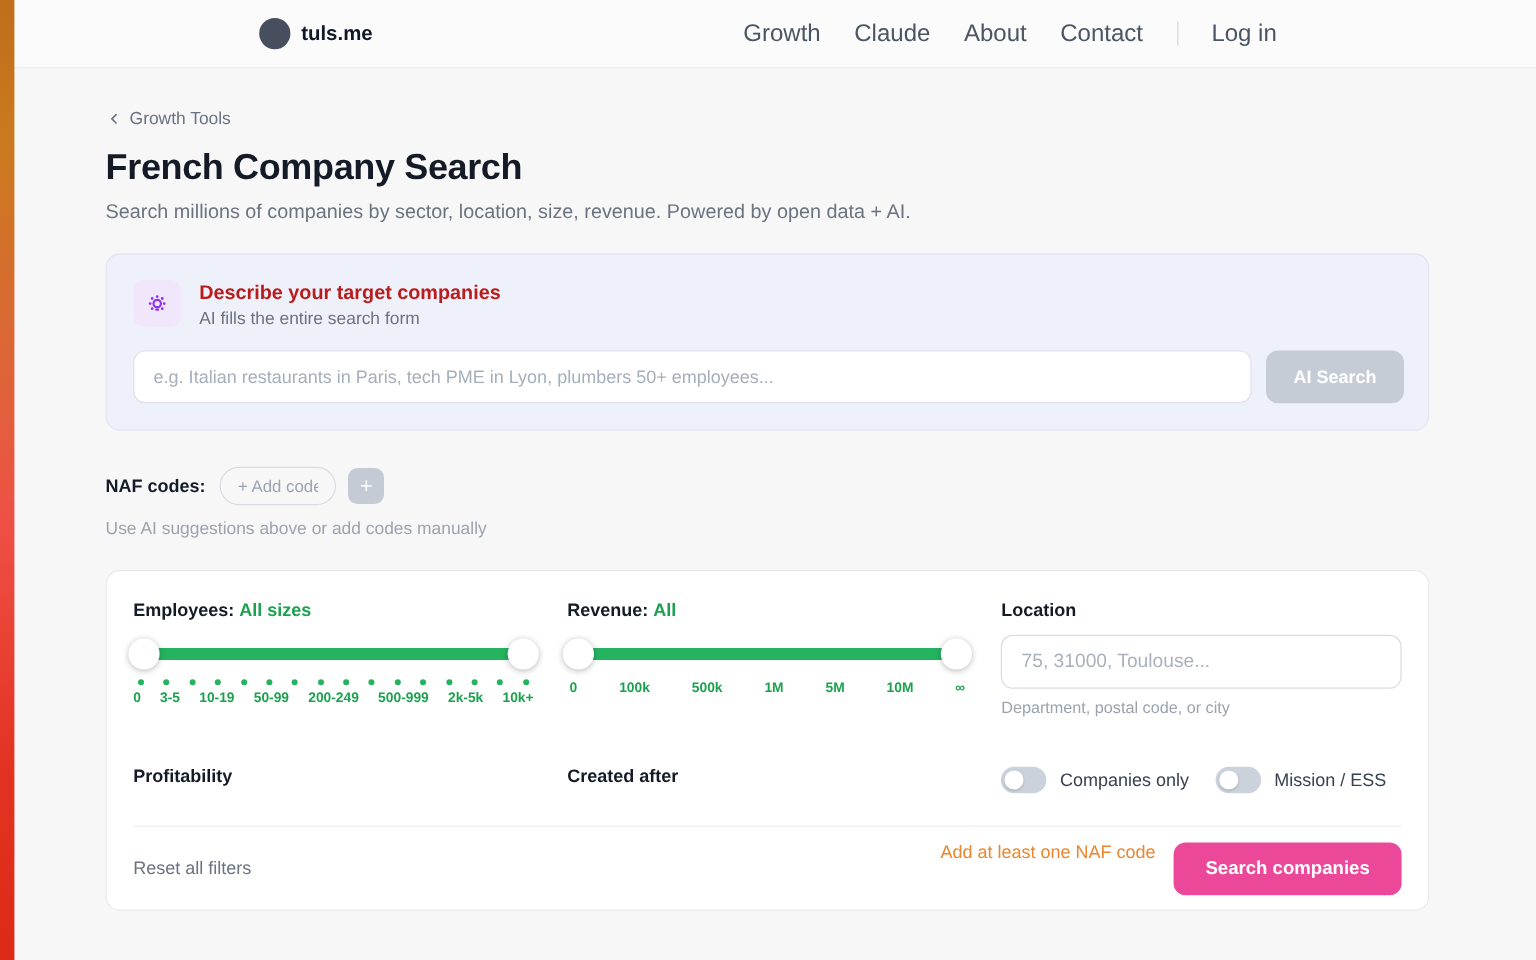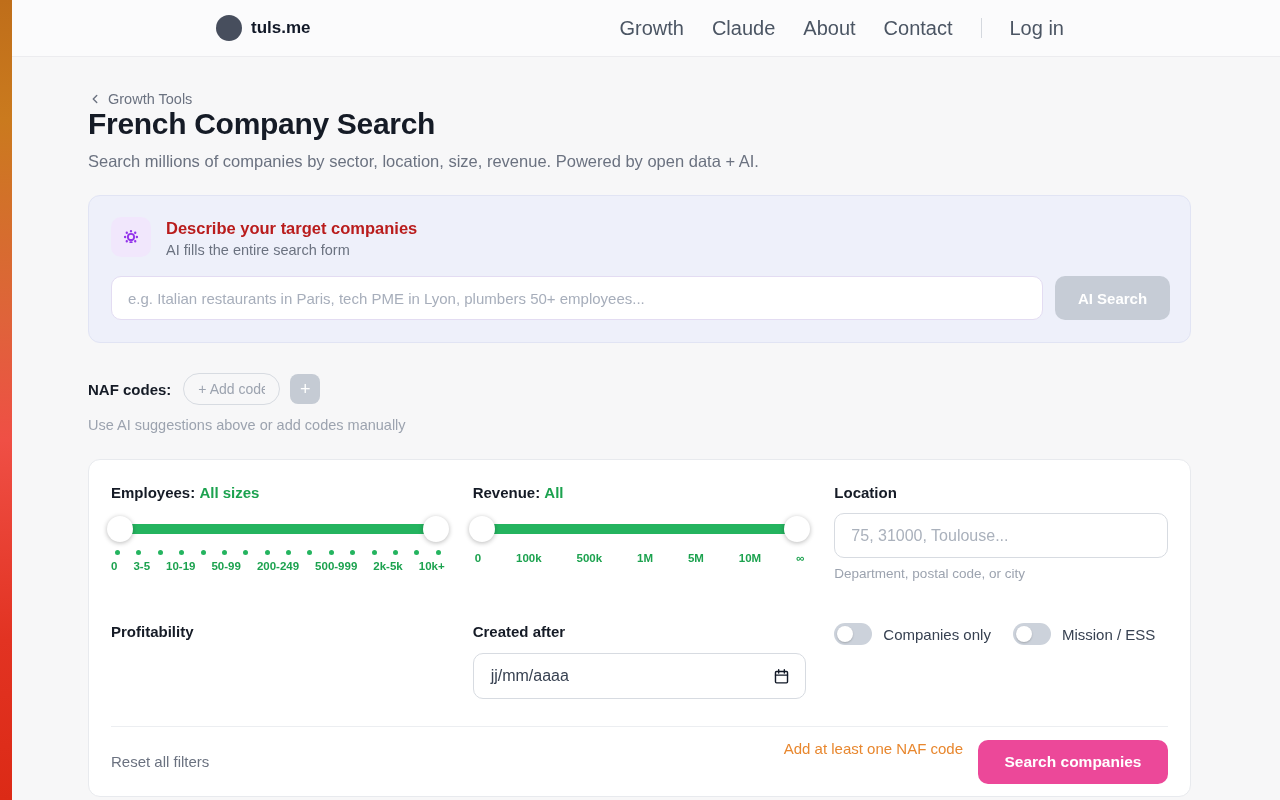--- a/index.html
+++ b/index.html
@@ -18,21 +18,21 @@
   .brand-name { font-size:17px; font-weight:700; color:#111827; }
   nav { display:flex; align-items:center; gap:28px; }
   .nav-link { font-size:20px; color:#4b5563; cursor:pointer; }
   .nav-divider { width:1px; height:20px; background:#d4d8de; }
 
   
   .container { width:1103px; margin-left:88px; }
 
   .breadcrumb { margin-top:34px; display:flex; align-items:center; gap:6px; color:#6b7280; font-size:14.5px; cursor:pointer; }
   .breadcrumb svg { display:block; }
-  h1 { font-size:30px; font-weight:700; color:#151b26; letter-spacing:-.3px; }
+  h1 { margin-top:16px; font-size:30px; font-weight:700; color:#151b26; letter-spacing:-.3px; }
   .subtitle { margin-top:11px; font-size:16.5px; color:#6b7280; }
 
   
   .ai-card { margin-top:24px; background:#eef0fa; border:1px solid #e1e4f4; border-radius:12px; padding:21px 20px 22px 22px; }
   .ai-head { display:flex; gap:15px; }
   .ai-icon-box { width:40px; height:40px; border-radius:10px; background:#f1e7fc; display:flex; align-items:center; justify-content:center; flex:none; }
   .ai-title { font-size:16.5px; font-weight:700; color:#b91c1c; padding-top:2px; }
   .ai-sub { font-size:14.5px; color:#6b7280; margin-top:4px; }
   .ai-row { margin-top:18px; display:flex; gap:12px; }
   .ai-input { flex:1; height:44px; background:#fff; border:1px solid #e3dcf2; border-radius:10px; padding:0 16px; font-size:15px; color:#111827; outline:none; font-family:"Liberation Sans",sans-serif; }
@@ -77,21 +77,21 @@
   .segmented { margin-top:13px; display:flex; width:100%; height:38px; border:1px solid #e2e5ea; border-radius:10px; background:#fff; overflow:hidden; }
   .segment { flex:1; display:flex; align-items:center; justify-content:center; font-size:15px; color:#374151; cursor:pointer; background:#fff; border:none; font-family:"Liberation Sans",sans-serif; }
   .segment + .segment { border-left:1px solid #e2e5ea; }
   .segment.active { background:#1c2434; color:#fff; font-weight:600; border-radius:9px; }
 
   
   .date-field { margin-top:13px; width:100%; height:46px; border:1px solid #d7dbe1; border-radius:10px; background:#fff; display:flex; align-items:center; justify-content:space-between; padding:0 15px 0 17px; cursor:text; }
   .date-text { font-size:16px; color:#374151; }
 
   
-  .toggles-row { display:flex; align-items:flex-start; gap:22px; }
+  .toggles-row { display:flex; align-items:center; gap:22px; }
   .toggle-item { display:flex; align-items:center; gap:11px; }
   .toggle { position:relative; width:38px; height:22px; border-radius:11px; background:#ccd2db; cursor:pointer; flex:none; }
   .toggle-knob { position:absolute; top:3px; left:3px; width:16px; height:16px; border-radius:50%; background:#fff; box-shadow:0 1px 2px rgba(0,0,0,.2); }
   .toggle-label { font-size:15px; color:#374151; }
 
   
   .card-divider { margin-top:27px; height:1px; background:#eceef1; }
   .card-footer { height:69px; display:flex; align-items:center; justify-content:space-between; }
   .reset-link { font-size:15px; color:#6b7280; cursor:pointer; }
   .footer-right { display:flex; gap:15px; }
@@ -234,27 +234,20 @@
     </div>
 
     <div class="grid3 row2">
 
       <div>
         <div class="f-label">Profitability</div>
       </div>
 
       <div>
         <div class="f-label">Created after</div>
-        <div class="date-field">
-          <span class="date-text">jj/mm/aaaa</span>
-          <svg width="17" height="17" viewBox="0 0 24 24" fill="none" stroke="#111827" stroke-width="2" stroke-linecap="round">
-            <rect x="3.5" y="5" width="17" height="16" rx="1.5"></rect>
-            <path d="M8 2.5V7M16 2.5V7M3.5 10h17"></path>
-          </svg>
-        </div>
       </div>
 
       <div class="toggles-row">
         <div class="toggle-item">
           <div class="toggle">
               <div class="toggle-knob"></div>
             </div>
           <span class="toggle-label">Companies only</span>
         </div>
         <div class="toggle-item">

